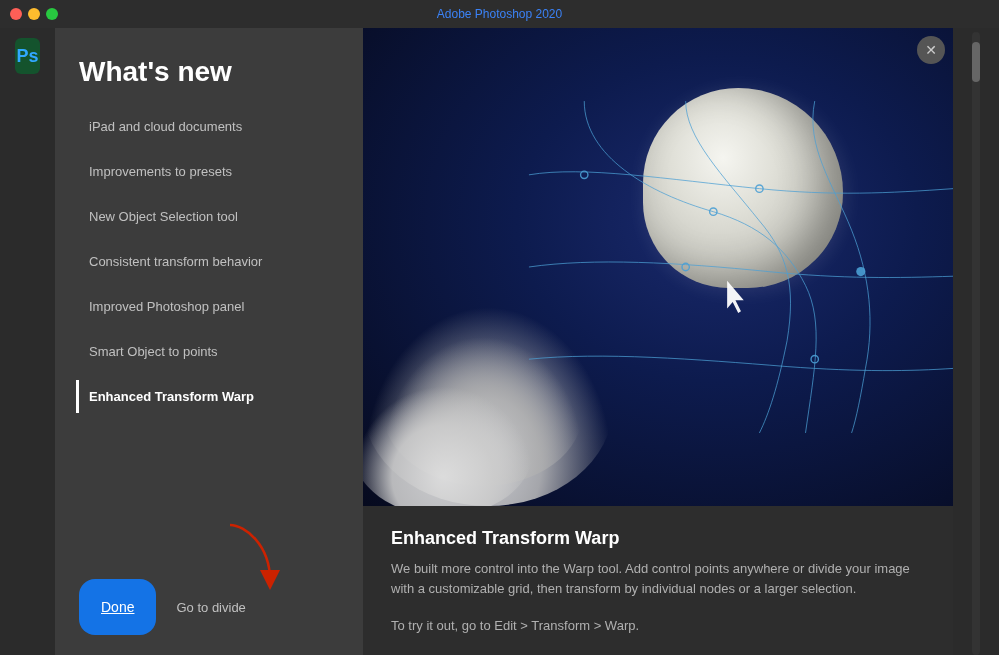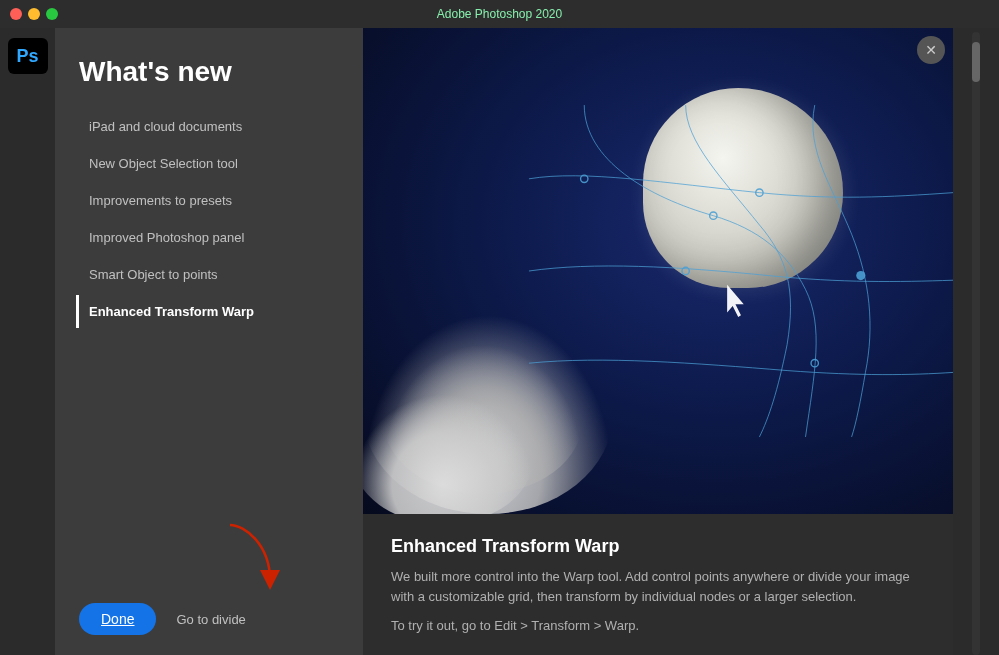--- a/index.html
+++ b/index.html
@@ -31,21 +31,21 @@
       height: 12px;
       border-radius: 50%;
     }
     .tb-close { background: #ff5f57; }
     .tb-min { background: #febc2e; }
     .tb-max { background: #28c840; }
     .titlebar-title {
       position: absolute;
       left: 50%;
       transform: translateX(-50%);
-      color: #86efac;
+      color: #3b82f6;
       font-size: 12px;
     }
 
     
     .app-container {
       display: flex;
       width: 100%;
       height: calc(100% - 28px);
       position: relative;
     }
@@ -55,23 +55,23 @@
       width: 55px;
       background: #2b2b2b;
       display: flex;
       flex-direction: column;
       align-items: center;
       padding-top: 10px;
       flex-shrink: 0;
       z-index: 1;
     }
     .ps-logo {
-      width: 40px;
+      width: 25px;
       height: 36px;
-      background: #000000;
+      background: #14532d;
       border-radius: 6px;
       display: flex;
       align-items: center;
       justify-content: center;
       color: #31a8ff;
       font-size: 18px;
       font-weight: 900;
       margin-bottom: 16px;
     }
 
@@ -119,21 +119,21 @@
     }
     .modal-title {
       font-size: 28px;
       font-weight: 700;
       color: #ffffff;
       margin-bottom: 22px;
     }
     .nav-items {
       display: flex;
       flex-direction: column;
-      gap: 4px;
+      gap: 12px;
     }
     .nav-item {
       color: #c0c0c0;
       font-size: 13px;
       padding: 9px 10px;
       cursor: pointer;
       border-left: 3px solid transparent;
       margin-left: -3px;
     }
     .nav-item.active {
@@ -147,21 +147,21 @@
       display: flex;
       align-items: center;
       gap: 20px;
       padding-top: 16px;
     }
     .done-btn {
       background: #1473e6;
       color: #fff;
       border: none;
       border-radius: 16px;
-      padding: 8px 22px;
+      padding: 20px 22px;
       font-size: 14px;
       cursor: pointer;
       font-weight: 500;
       text-decoration: underline;
     }
     .details-link {
       color: #c0c0c0;
       font-size: 13px;
       cursor: pointer;
       text-decoration: none;
@@ -201,21 +201,21 @@
     .feature-title {
       font-size: 18px;
       font-weight: 700;
       color: #fff;
       margin-bottom: 10px;
     }
     .feature-body {
       font-size: 13px;
       color: #b0b0b0;
       line-height: 1.5;
-      margin-bottom: 12px;
+      margin-bottom: 20px;
     }
     .feature-hint {
       font-size: 13px;
       color: #b0b0b0;
     }
 
     
     .close-btn {
       position: absolute;
       top: 8px;
@@ -326,22 +326,23 @@
       </div>
     </div>
 
     <div class="modal-overlay">
 
       <div class="modal-left">
         <h1 class="modal-title">What's new</h1>
 
         <div class="nav-items">
           <div class="nav-item">iPad and cloud documents</div>
+          <div class="nav-item">Improvements to presets</div>
           <div class="nav-item">New Object Selection tool</div>
-          <div class="nav-item">Improvements to presets</div>
+          <div class="nav-item">Consistent transform behavior</div>
           <div class="nav-item">Improved Photoshop panel</div>
           <div class="nav-item">Smart Object to points</div>
           <div class="nav-item active">Enhanced Transform Warp</div>
         </div>
 
         <svg class="red-arrow" viewBox="0 0 80 80">
           <defs>
             <marker id="arrowhead" markerWidth="8" markerHeight="8" refX="4" refY="4" orient="auto">
               <polygon points="0 0, 8 4, 0 8" fill="#cc2200"></polygon>
             </marker>

